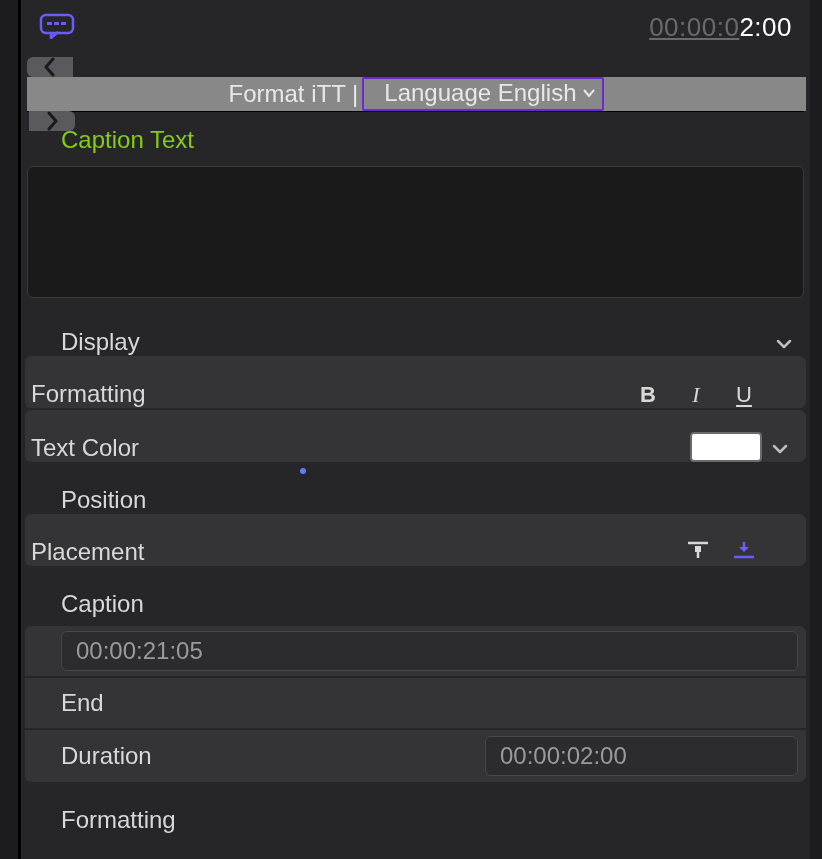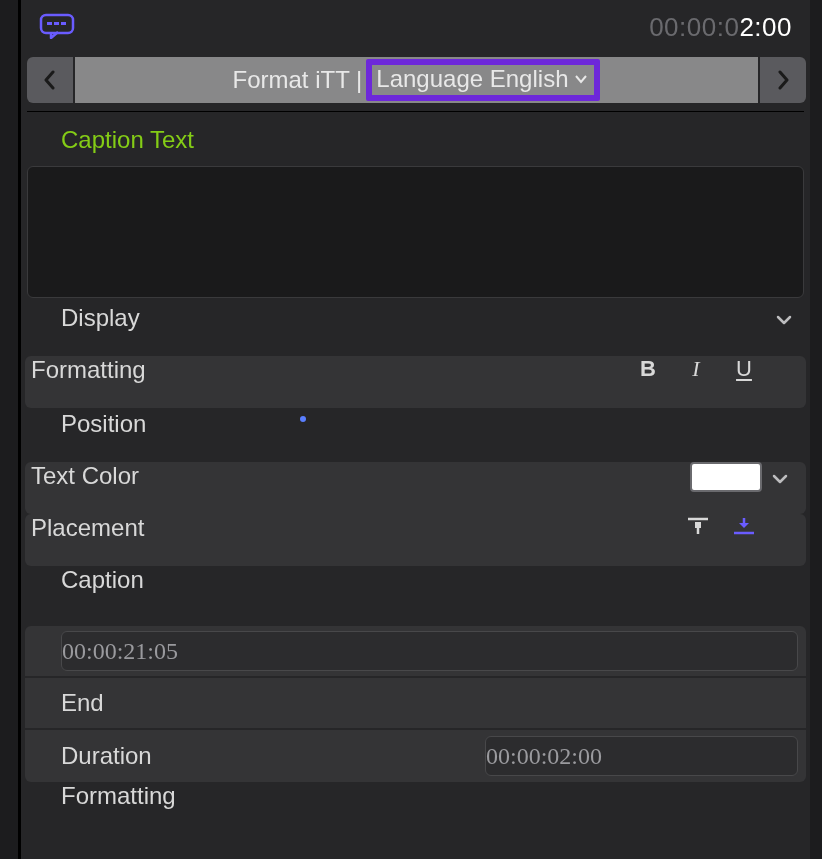--- a/index.html
+++ b/index.html
@@ -30,27 +30,28 @@
     }
     .speech-icon svg {
       width: 36px;
       height: 26px;
     }
     .timecode {
       font-size: 26px;
       font-variant-numeric: tabular-nums;
       letter-spacing: 0.5px;
     }
-    .timecode .dim { color: #6a6a6e; }
+    .timecode .dim { color: #6a6a6e; text-decoration: underline; }
     .timecode .bright { color: #ffffff; text-align: center; }
     .nav-bar {
       display: flex;
       align-items: stretch;
       margin: 6px 4px 0 6px;
       height: 46px;
+      flex-direction: column;
     }
     .nav-btn {
       width: 46px;
       background: #5a5a5e;
       display: flex;
       align-items: center;
       justify-content: center;
       border-radius: 6px;
       cursor: pointer;
     }
@@ -61,23 +62,23 @@
       flex: 1;
       background: #888889;
       display: flex;
       align-items: center;
       justify-content: center;
       font-size: 24px;
       color: #e8e8e8;
       gap: 4px;
     }
     .lang-select {
-      border: 6px solid #6d28d9;
+      border: 2px solid #6d28d9;
       border-radius: 2px;
-      padding: 0 6px 2px 4px;
+      padding: 0 6px 2px 20px;
       display: flex;
       align-items: center;
       gap: 6px;
       color: #e8e8e8;
     }
     .lang-select svg { width: 14px; height: 10px; }
     .divider-line {
       border-bottom: 1px solid #000;
       margin: 8px 6px 0 6px;
     }
@@ -88,21 +89,21 @@
     }
     .caption-textarea {
       margin: 0 6px;
       height: 132px;
       background: #1a1a1b;
       border: 1px solid #3a3a3c;
       border-radius: 6px;
     }
     .prop-row {
       display: flex;
-      align-items: flex-start;
+      align-items: flex-end;
       justify-content: space-between;
       padding: 0 18px 0 40px;
       height: 52px;
       font-size: 24px;
       color: #d8d8d8;
       gap: 41px;
     }
     .prop-row.shaded {
       background: #343436;
       border-radius: 6px;
@@ -174,25 +175,24 @@
     }
     .time-input {
       flex: 1;
       height: 40px;
       margin-right: 8px;
       background: #2c2c2e;
       border: 1px solid #48484a;
       border-radius: 6px;
       display: flex;
       align-items: center;
-      padding-left: 0;
+      padding-left: 14px;
       font-size: 24px;
       color: #9a9a9e;
       font-variant-numeric: tabular-nums;
-      font-family: Liberation Serif, serif;
     }
     .spacer-sm { height: 2px; }
   </style>
 </head>
 <body>
 
 <div class="panel">
 
   <div class="top-row">
     <div class="speech-icon">
@@ -251,37 +251,37 @@
     <span>Formatting</span>
     <div class="fmt-buttons">
       <span class="fmt-btn bold">B</span>
       <span class="fmt-btn italic">I</span>
       <span class="fmt-btn underline">U</span>
     </div>
   </div>
 
   <div class="spacer-sm"></div>
 
-  <div class="prop-row" style="position:relative">
-    <span>Position</span>
-    <div class="pos-dot" style="top:6px"></div>
-  </div>
-
   <div class="prop-row shaded">
     <span>Text Color</span>
     <div class="color-well">
       <div class="swatch"></div>
       <span class="chevron-down">
         <svg viewBox="0 0 16 12">
             <path d="M2 3 L8 9 L14 3" fill="none" stroke="#bdbdbf" stroke-width="2.5" stroke-linecap="round" stroke-linejoin="round"></path>
           </svg>
       </span>
     </div>
   </div>
 
+  <div class="prop-row" style="position:relative">
+    <span>Position</span>
+    <div class="pos-dot" style="top:6px"></div>
+  </div>
+
   <div class="prop-row shaded">
     <span>Placement</span>
     <div class="placement-icons">
       <span>
         <svg viewBox="0 0 24 20">
           <line x1="2" y1="3" x2="22" y2="3" stroke="#d8d8d8" stroke-width="2.5"></line>
           <rect x="9" y="6" width="6" height="6" fill="#d8d8d8"></rect>
           <line x1="12" y1="12" x2="12" y2="18" stroke="#d8d8d8" stroke-width="2.5"></line>
         </svg>
       </span>

